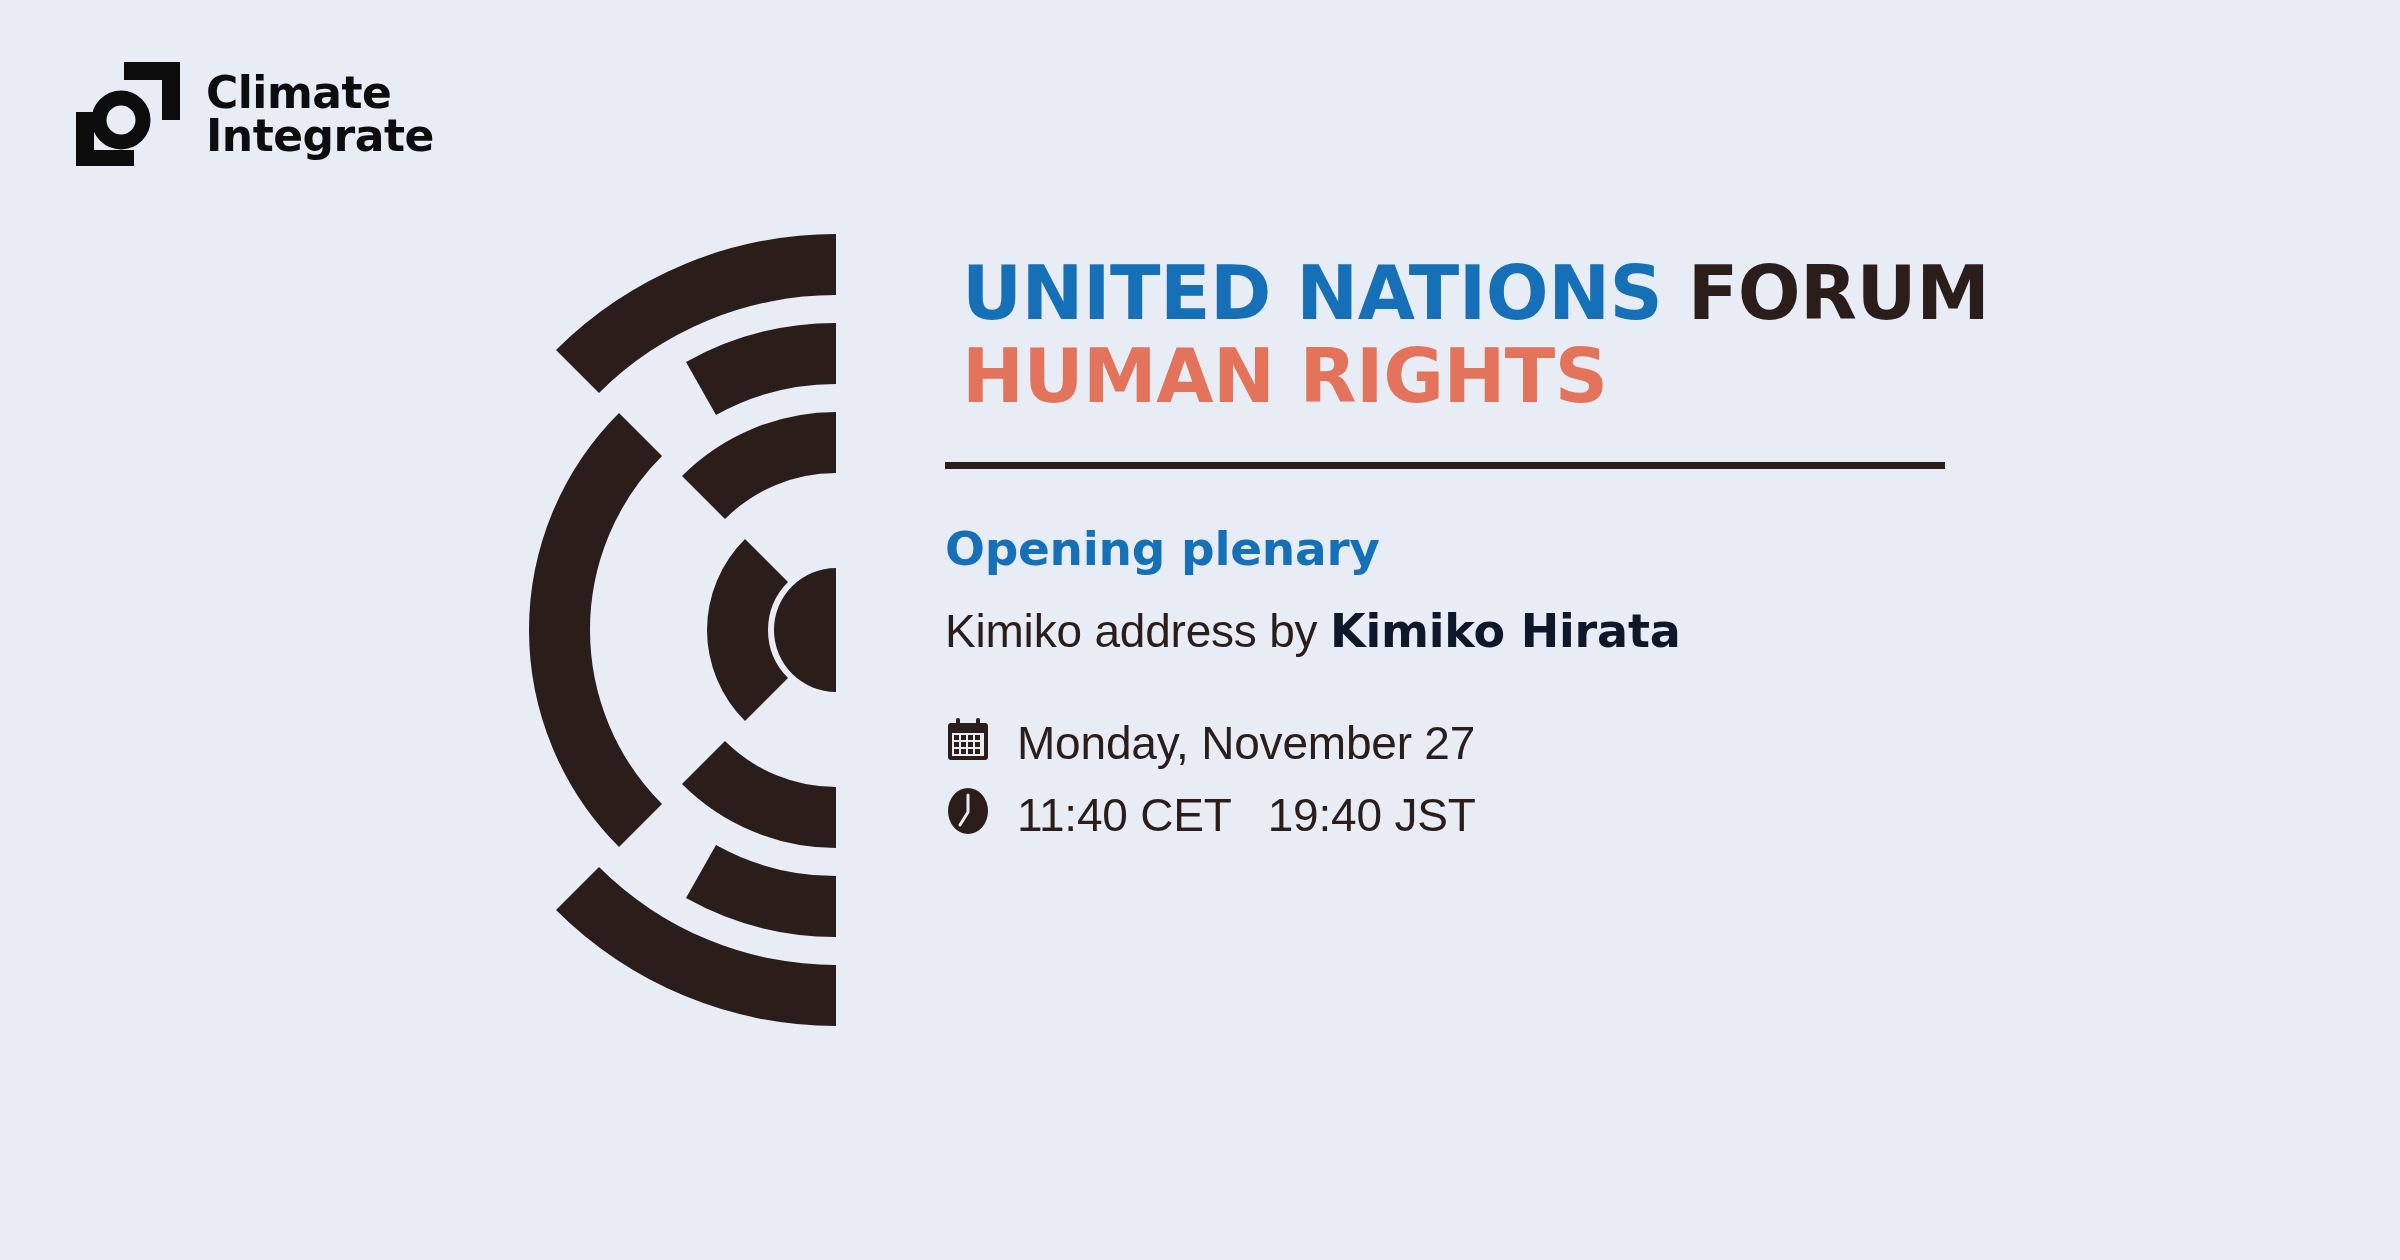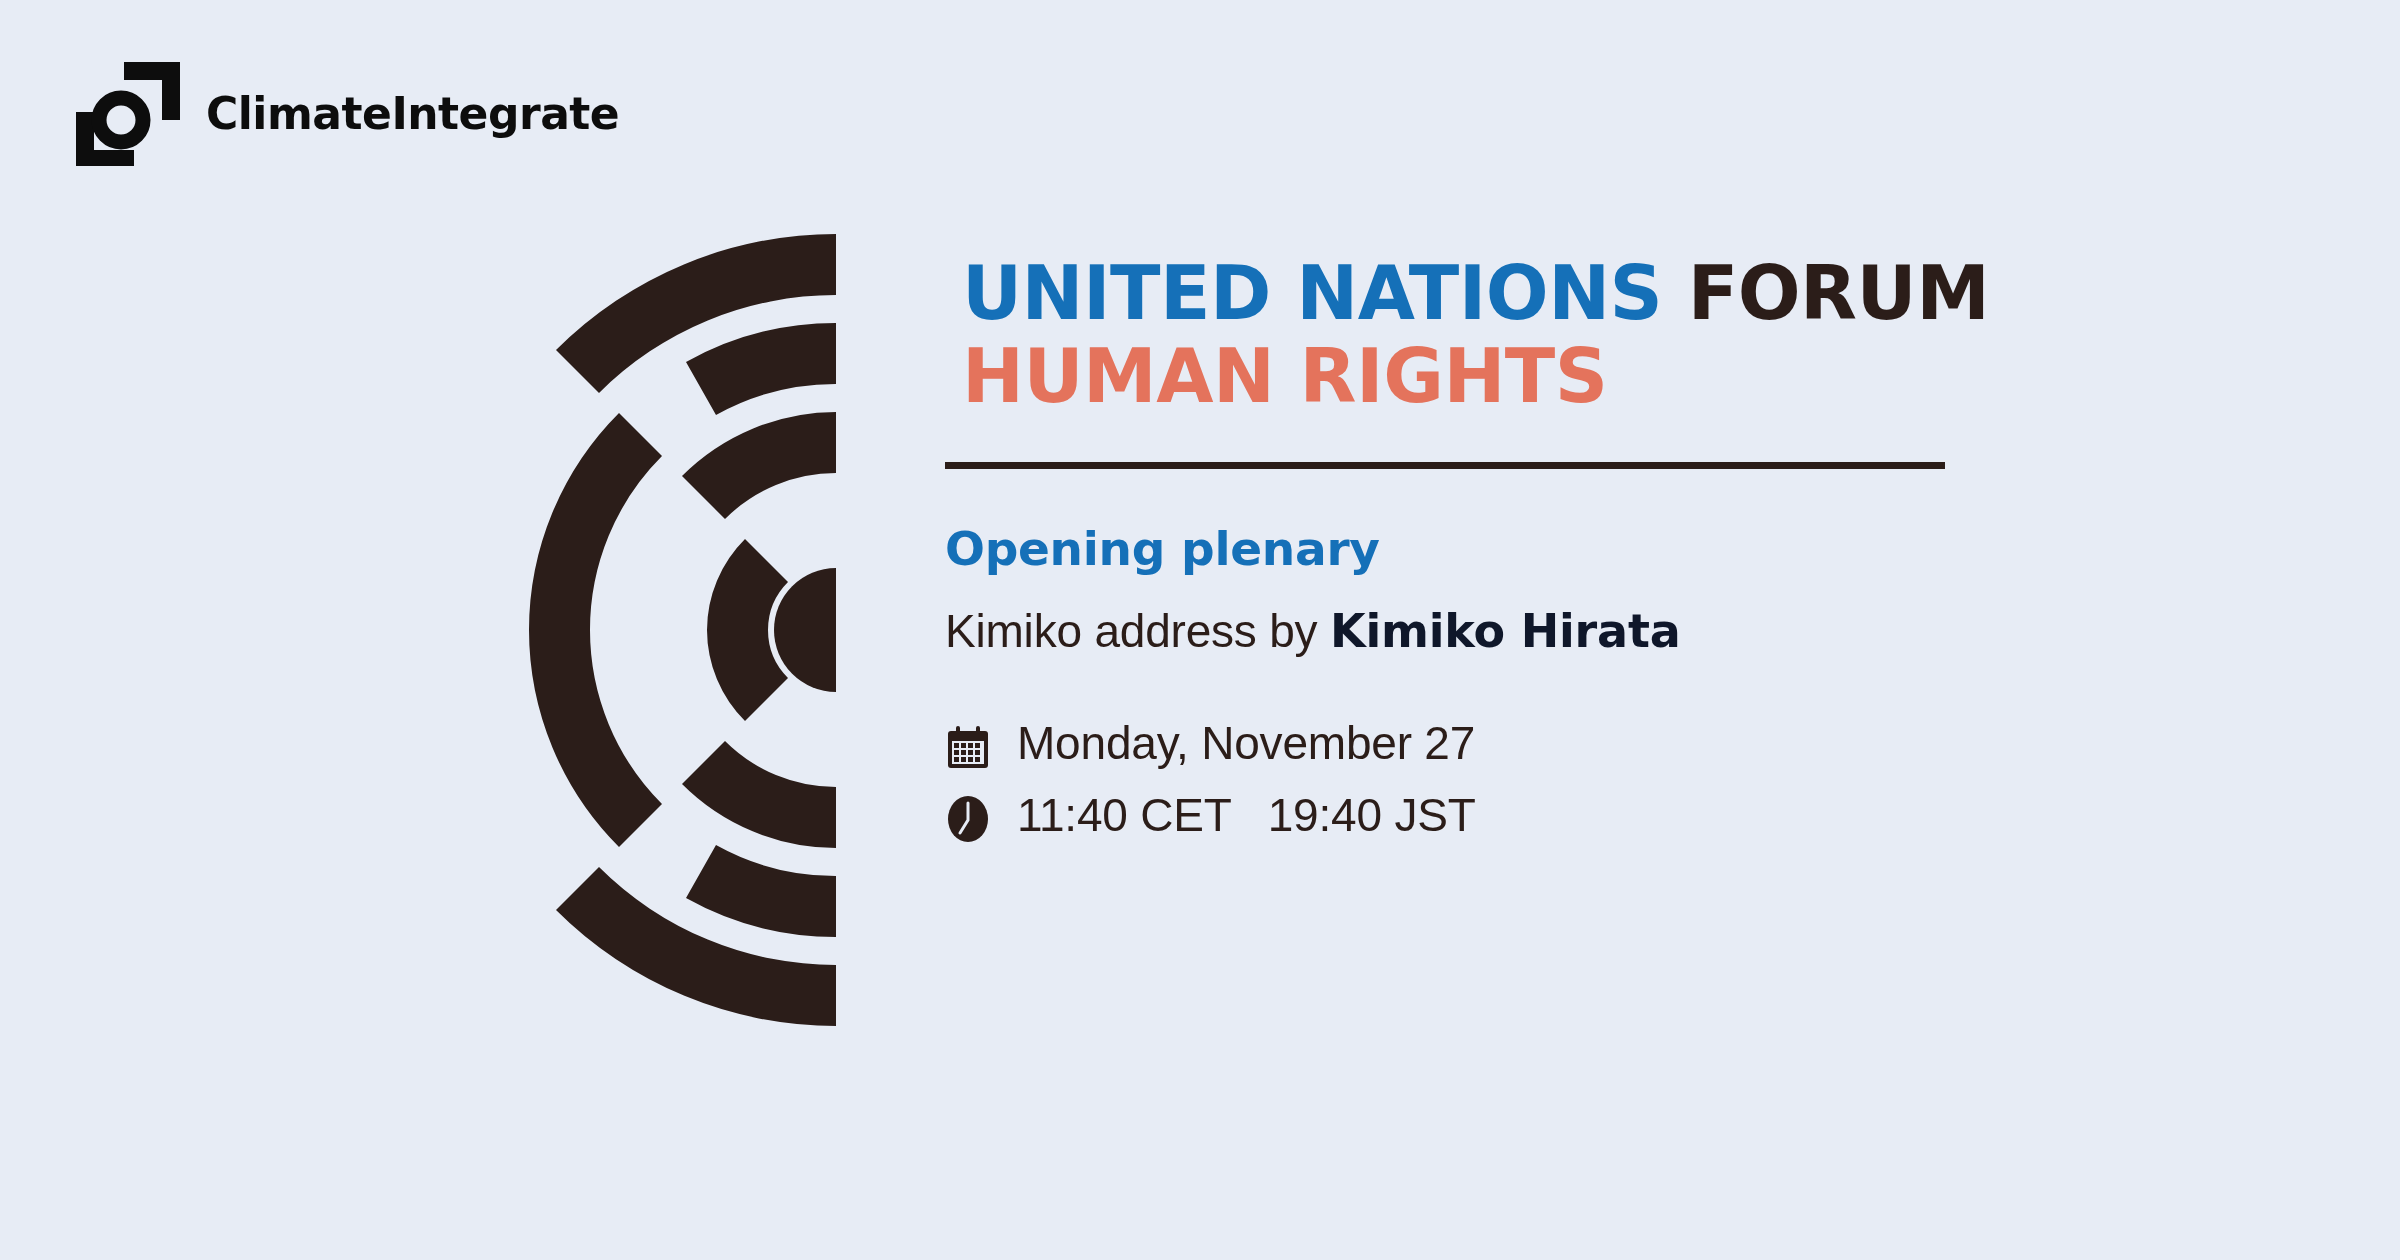--- a/index.html
+++ b/index.html
@@ -25,21 +25,21 @@
     gap: 22px;
   }
   .logo-mark {
     width: 112px;
     height: 108px;
     flex: none;
     display: block;
   }
   .logo-wordmark {
     display: flex;
-    flex-direction: row;
+    flex-direction: column;
     line-height: 0.98;
   }
   .logo-wordmark span {
     font-family: "DejaVu Sans", sans-serif;
     font-size: 44px;
     font-weight: 700;
     letter-spacing: -0.5px;
     color: #0d0d0d;
     white-space: nowrap;
   }
@@ -103,21 +103,21 @@
     white-space: nowrap;
   }
   .keynote .speaker {
     font-family: "DejaVu Sans", sans-serif;
     font-weight: 700;
     color: #0f172a;
   }
 
   .meta-row {
     display: flex;
-    align-items: flex-end;
+    align-items: flex-start;
     gap: 26px;
     margin-bottom: 18px;
   }
   .meta-icon {
     width: 46px;
     height: 46px;
     flex: none;
     display: flex;
     align-items: center;
     justify-content: center;

